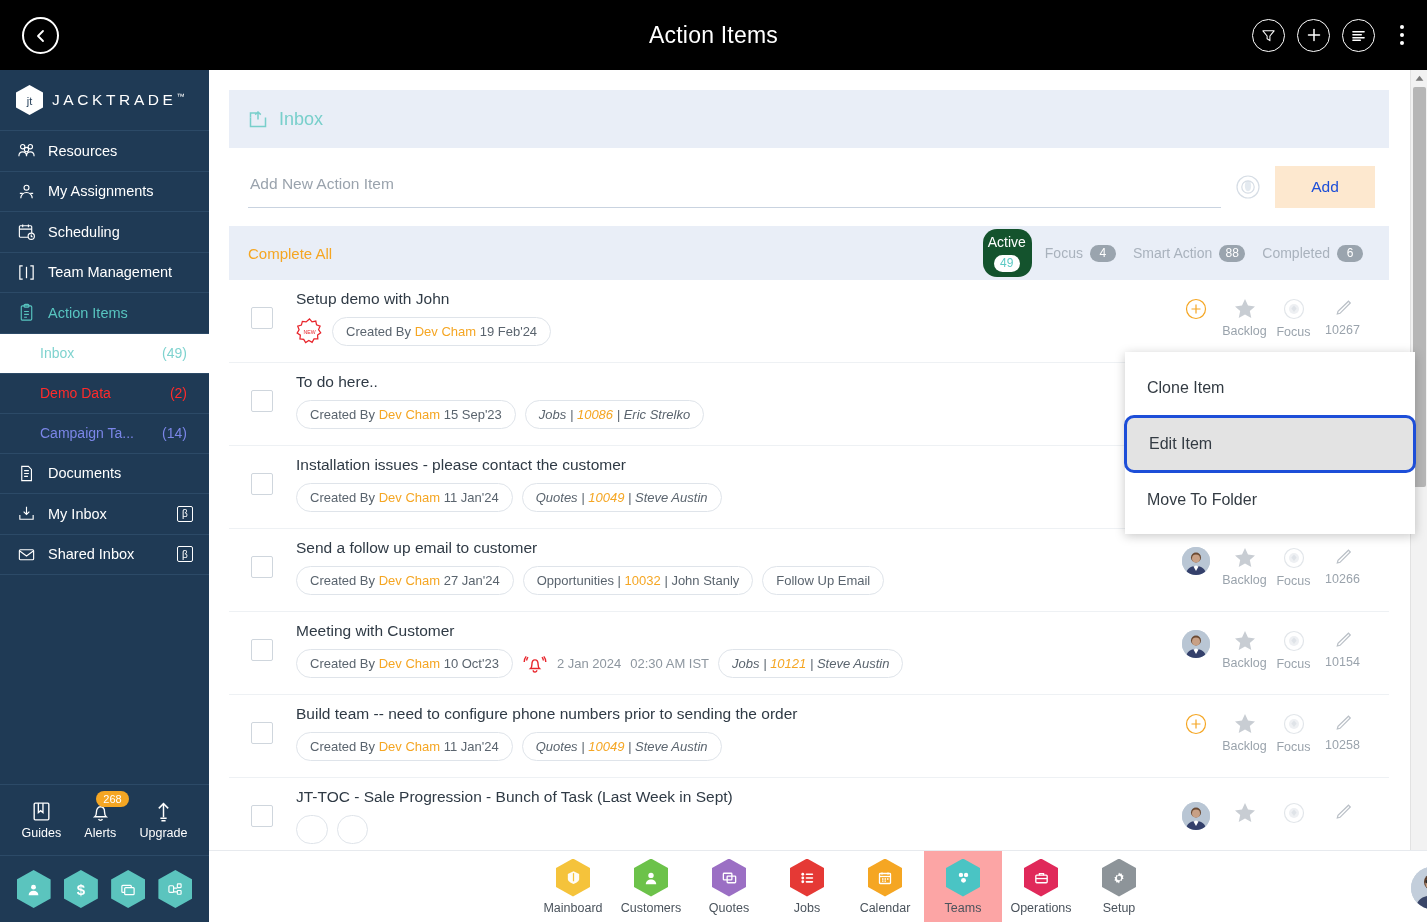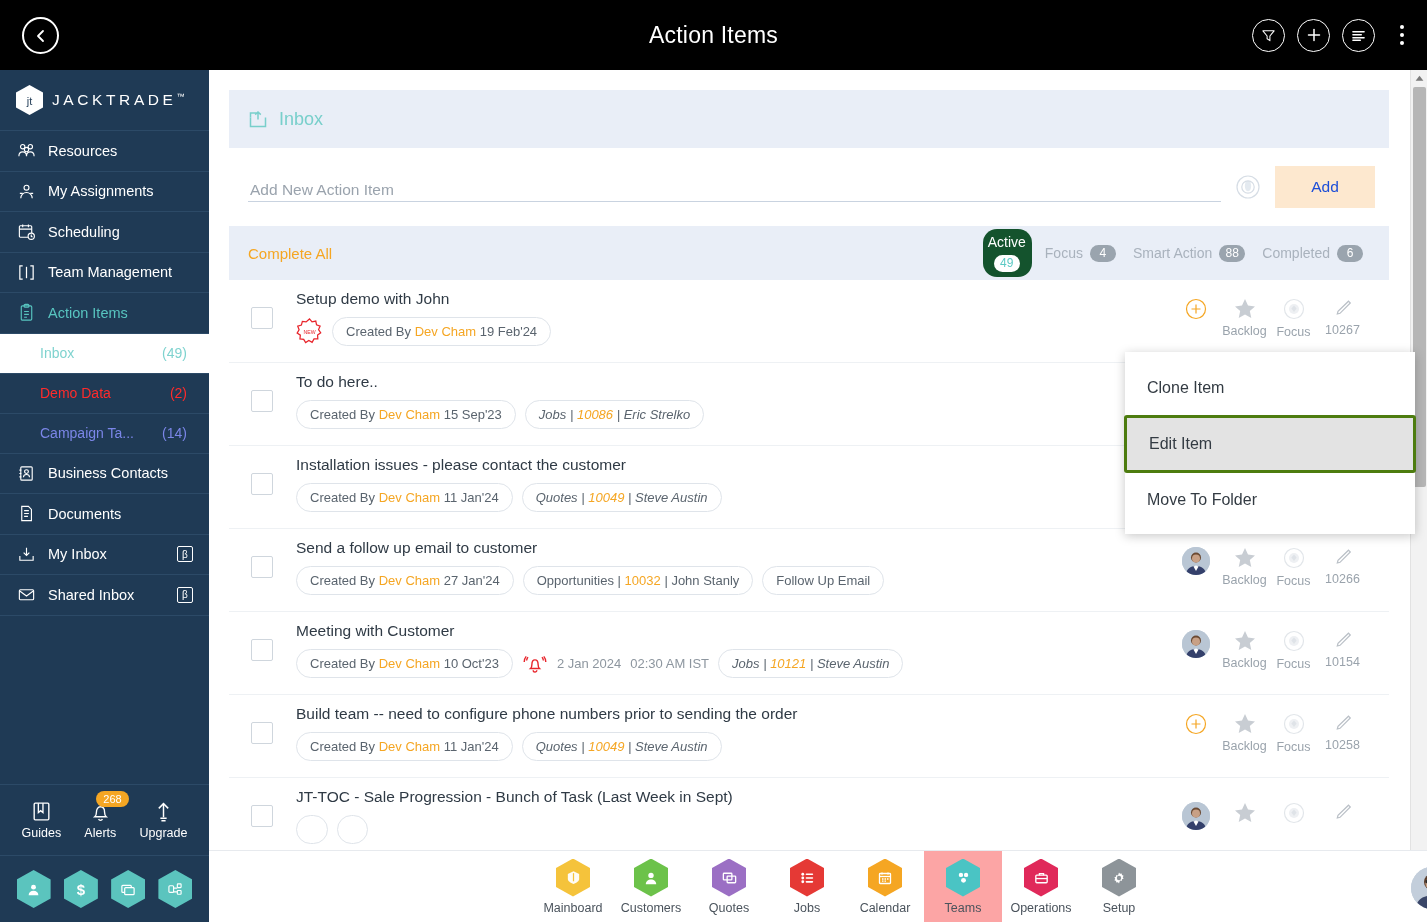--- a/index.html
+++ b/index.html
@@ -112,21 +112,21 @@
     gap: 11px; padding-left: 19px;
   }
   .inbox-head .t { color: #78cfcb; font-size: 18px; }
 
   .addrow {
     height: 78px; background:#fff; display: flex; align-items: center;
     padding: 0 14px 0 19px; gap: 14px; border-bottom: none;
   }
   .add-input {
     flex: 1 1 auto; border: none; border-bottom: 1px solid #c9d3e0;
-    font-size: 15.5px; color: #ef4444; padding: 8px 2px 2px; outline: none;
+    font-size: 15.5px; color: #ef4444; padding: 8px 2px 14px; outline: none;
     font-family: "Liberation Sans", sans-serif; background: transparent;
   }
   .add-input::placeholder { color: #9aa3ad; }
   .mic { width: 26px; height: 26px; flex: 0 0 26px; cursor: pointer; }
   .add-btn {
     width: 100px; height: 42px; background: #fde8cf; color: #1d4ed8;
     border: none; font-size: 15.5px; cursor: pointer;
     font-family: "Liberation Sans", sans-serif;
   }
 
@@ -181,21 +181,21 @@
   .ctxmenu {
     position: absolute; left: 1125px; top: 352px; width: 290px; height: 182px;
     background: #ffffff; box-shadow: 0 2px 10px rgba(0,0,0,.22);
     z-index: 40; padding: 9px 0;
   }
   .ctxitem {
     height: 54px; display: flex; align-items: center; padding-left: 22px;
     font-size: 16px; color: #333b43; cursor: pointer;
   }
   .ctxitem.hl {
-    background: #e3e3e3; border: 3px solid #4d7c0f; border-radius: 3px;
+    background: #e3e3e3; border: 3px solid #1d4ed8; border-radius: 10px;
     margin: 0 -1px; height: 58px;
   }
 
   
   .scrollbar {
     position: absolute; right: 0; top: 70px; width: 17px; height: 852px;
     background: #f2f2f2; border-left: 1px solid #e2e2e2; z-index: 30;
   }
   .sb-arrow { height: 17px; display: flex; align-items: center; justify-content: center; cursor: pointer; }
   .sb-thumb {
@@ -337,31 +337,20 @@
       </div>
       <div class="sub-item red">
         <span class="lbl">Demo Data</span>
         <span class="cnt">(2)</span>
       </div>
       <div class="sub-item violet">
         <span class="lbl">Campaign Ta...</span>
         <span class="cnt">(14)</span>
       </div>
 
-      <div class="nav-item">
-        <span class="ico">
-          <svg width="19" height="19" viewBox="0 0 20 20" fill="none" stroke="#fff" stroke-width="1.2">
-            <rect x="4" y="3" width="12" height="14" rx="1"></rect>
-              <circle cx="10" cy="8" r="2"></circle>
-              <path d="M6.8 14c0-1.9 1.4-3 3.2-3s3.2 1.1 3.2 3"></path>
-              <path d="M2.5 6.5h2M2.5 10h2M2.5 13.5h2"></path>
-          </svg>
-        </span>
-        <span>Business Contacts</span>
-      </div>
       <div class="nav-item">
         <span class="ico">
           <svg width="19" height="19" viewBox="0 0 20 20" fill="none" stroke="#fff" stroke-width="1.2">
             <path d="M5 2.5h7l3.2 3.2V17.5H5z"></path>
               <path d="M7.5 7h5M7.5 10h5M7.5 13h4"></path>
           </svg>
         </span>
         <span>Documents</span>
       </div>
       <div class="nav-item">

